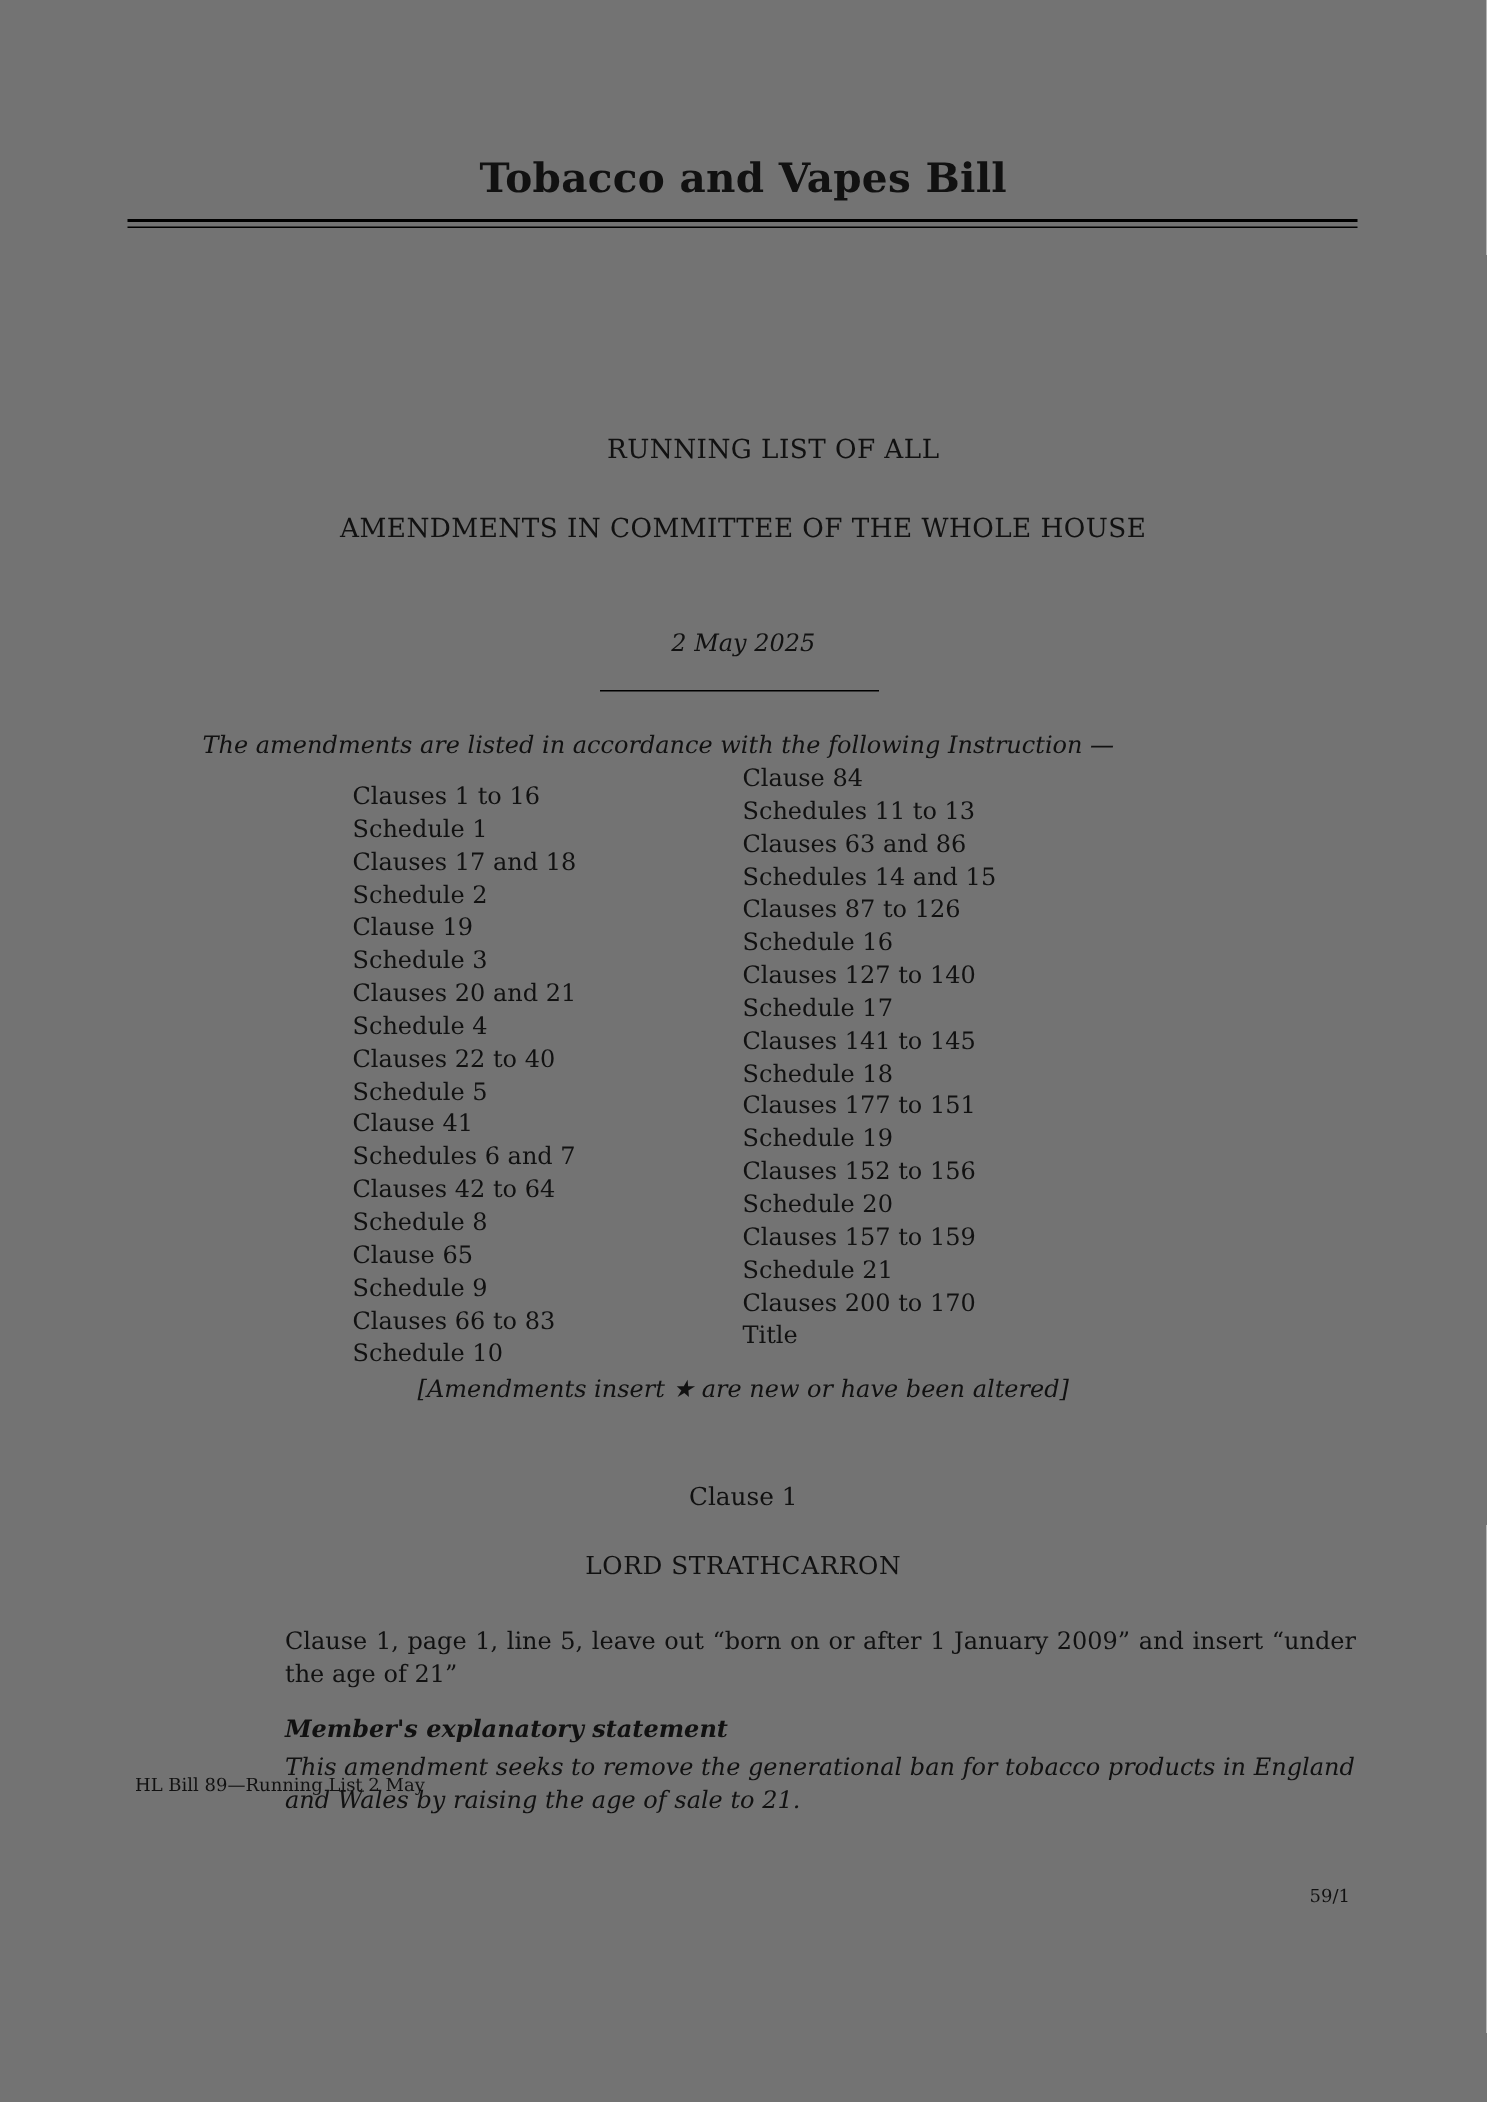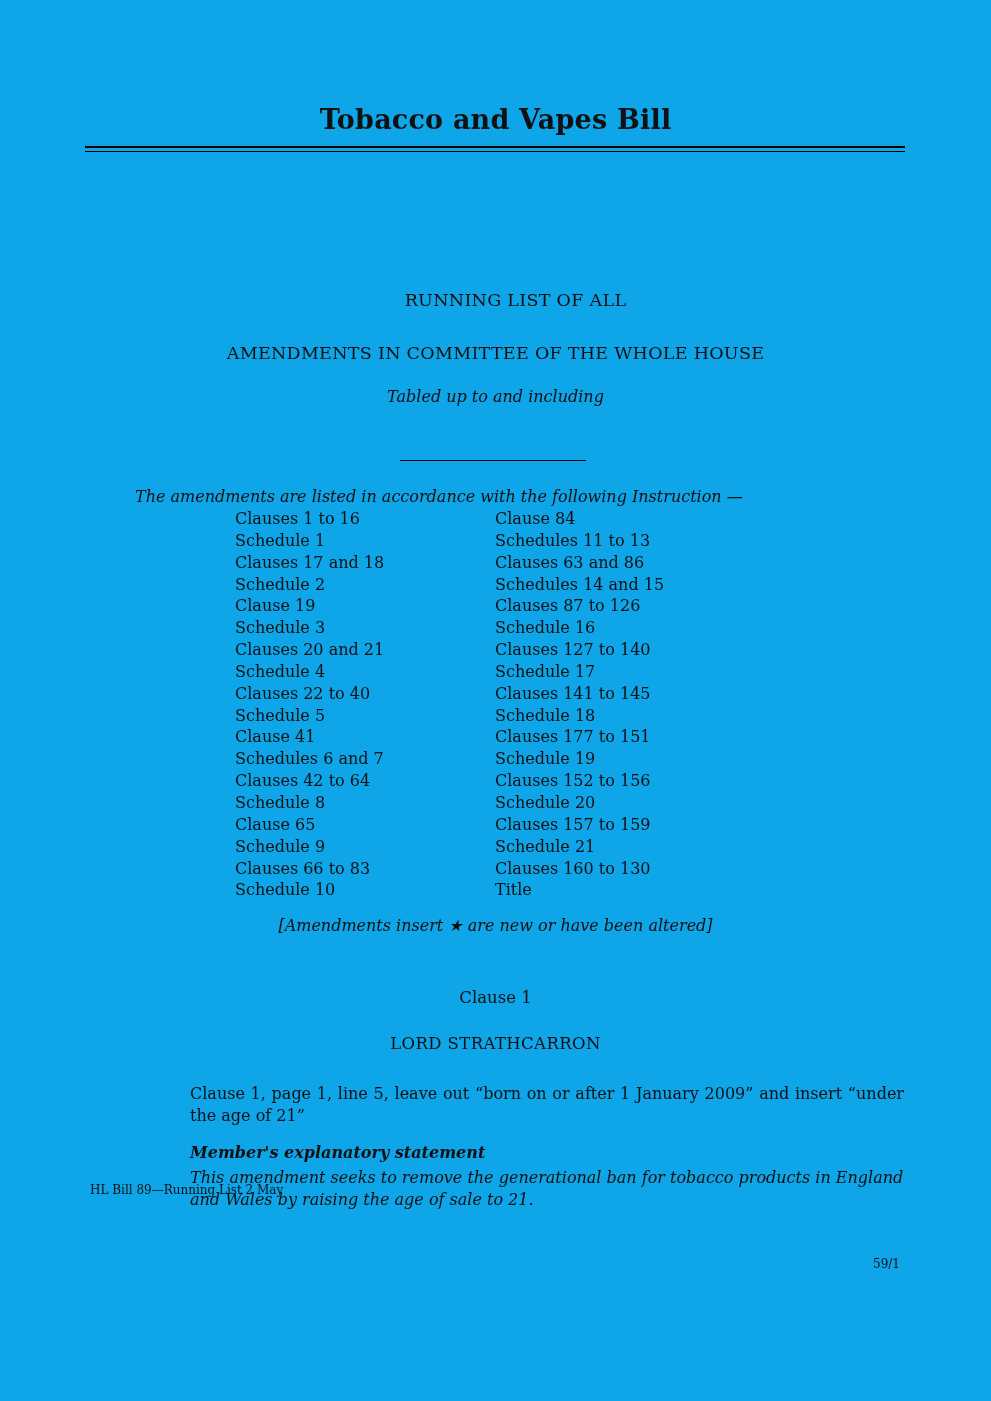--- a/index.html
+++ b/index.html
@@ -5,21 +5,21 @@
   html, body {
     margin: 0;
     padding: 0;
     background: #e8e8e8;
   }
   .page {
     position: relative;
     width: 991px;
     height: 1401px;
     margin: 0 auto;
-    background: #0ea5e9;
+    background: #737373;
     color: #111111;
     font-family: "DejaVu Serif", "Liberation Serif", serif;
     overflow: hidden;
   }
   .abs { position: absolute; }
   .centered { left: 0; width: 991px; text-align: center; }
 
   .doc-title {
     top: 104px;
     font-size: 27px;
@@ -58,21 +58,21 @@
     left: 135px;
     font-size: 16px;
     font-style: italic;
   }
   .instr-col {
     top: 508px;
     font-size: 16px;
     line-height: 21.85px;
     white-space: nowrap;
   }
-  .instr-col-left  { left: 235px; }
+  .instr-col-left  { left: 235px; margin-top: 12px; }
   .instr-col-right { left: 495px; }
   .star-note {
     top: 916px;
     font-size: 16px;
     font-style: italic;
   }
   .clause-heading {
     top: 988px;
     font-size: 16.5px;
     font-weight: normal;
@@ -123,22 +123,22 @@
 <div class="page">
 
   <div class="abs centered doc-title">Tobacco and Vapes Bill</div>
 
   <div class="abs title-rule"></div>
 
   <div class="abs centered caps-heading h-line1">RUNNING LIST OF ALL</div>
 
   <div class="abs centered caps-heading h-line2">AMENDMENTS IN COMMITTEE OF THE WHOLE HOUSE</div>
 
-  <div class="abs centered italic-note tabled">Tabled up to and including</div>
-
+
+  <div class="abs centered italic-note tabled-date">2 May 2025</div>
 
   <div class="abs section-divider"></div>
 
   <div class="abs instruction-intro">The amendments are listed in accordance with the following Instruction —</div>
 
   <div class="abs instr-col instr-col-left">
       <div>Clauses 1 to 16</div>
       <div>Schedule 1</div>
       <div>Clauses 17 and 18</div>
       <div>Schedule 2</div>
@@ -168,21 +168,21 @@
       <div>Clauses 127 to 140</div>
       <div>Schedule 17</div>
       <div>Clauses 141 to 145</div>
       <div>Schedule 18</div>
       <div>Clauses 177 to 151</div>
       <div>Schedule 19</div>
       <div>Clauses 152 to 156</div>
       <div>Schedule 20</div>
       <div>Clauses 157 to 159</div>
       <div>Schedule 21</div>
-      <div>Clauses 160 to 130</div>
+      <div>Clauses 200 to 170</div>
       <div>Title</div>
     </div>
 
   <div class="abs centered star-note">[Amendments insert ★ are new or have been altered]</div>
 
   <div class="abs centered clause-heading">Clause 1</div>
 
   <div class="abs centered mover-name">LORD STRATHCARRON</div>
 
   <div class="abs amendment-text">Clause 1, page 1, line 5, leave out “born on or after 1 January 2009” and insert “under the age of 21”</div>

